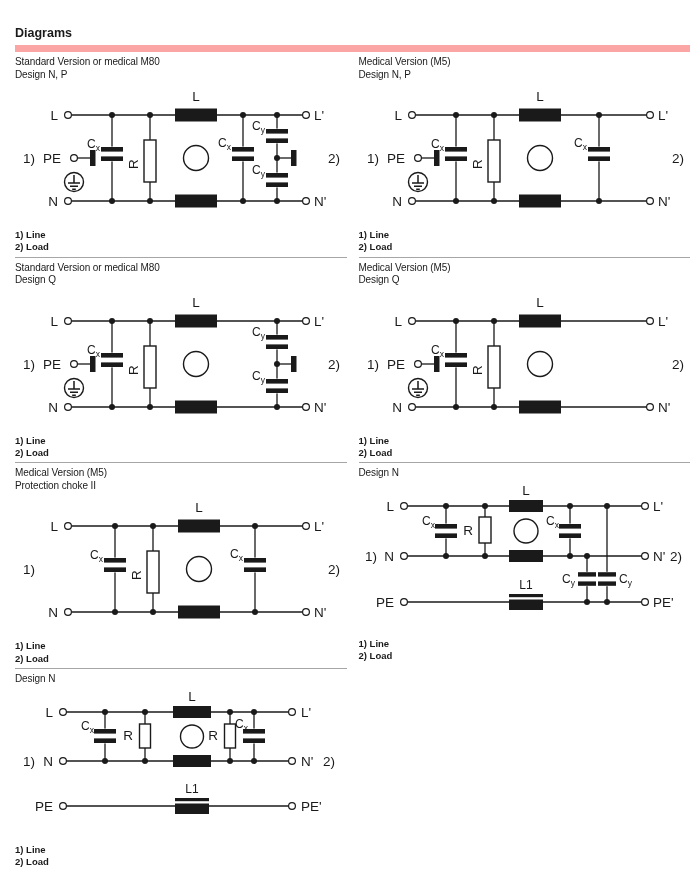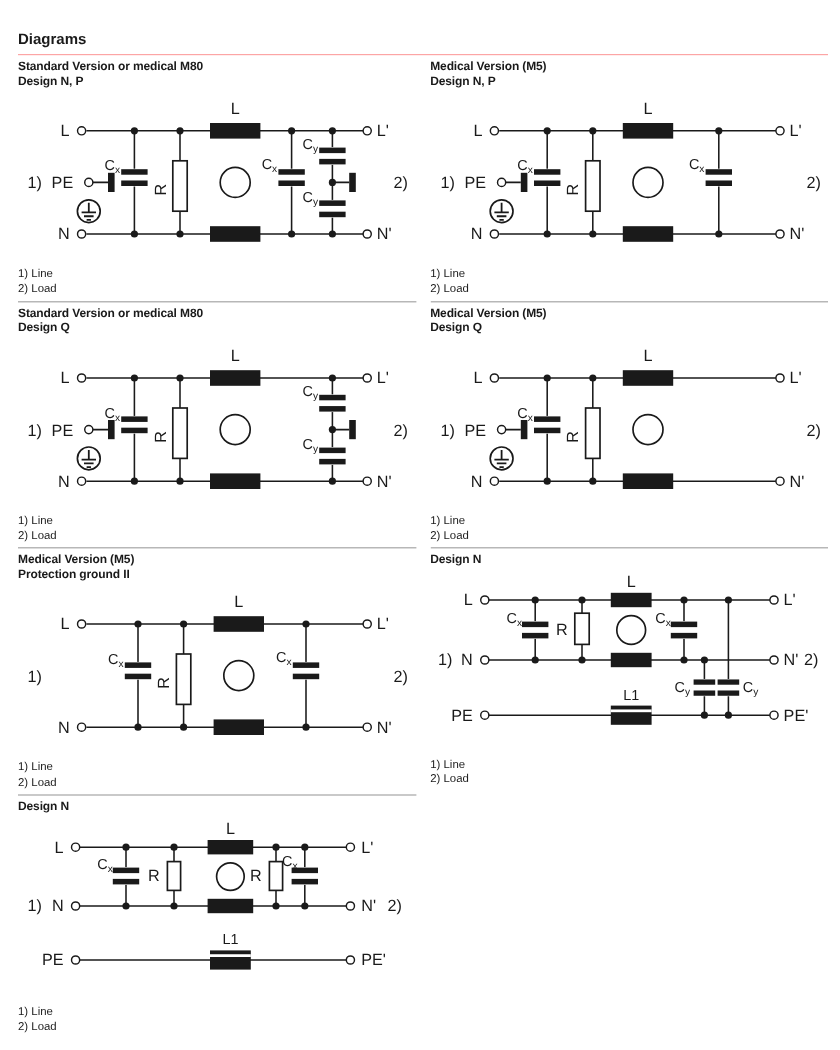--- a/index.html
+++ b/index.html
@@ -2,29 +2,29 @@
 <html style="--accent: #1e5fa9;"><head>
 <meta charset="utf-8">
 <style>
   html,body{margin:0;padding:0;background:#fff;}
   body{
     width:700px;height:875px;overflow:hidden;box-sizing:border-box;
     padding:8px 10px 0 15px;
     font-family:"Liberation Sans","DejaVu Sans",sans-serif;
     color:#1a1a1a;
   }
-  .hdr{border-bottom:1px solid #fca5a5;padding-bottom:5px;margin-bottom:0;}
+  .hdr{border-bottom:7px solid #fca5a5;padding-bottom:5px;margin-bottom:0;}
   .hdr h1{font-size:12.5px;font-weight:700;margin:0;letter-spacing:0;}
   .grid{display:grid;grid-template-columns:1fr 1fr;column-gap:12px;}
   .sec{padding:2px 0 3px 0;}
   .sec.ruled{border-top:1px solid #a6a6a6;}
   .stitle{margin:2px 0 4px 0;}
-  .stitle div{font-size:10px;font-weight:700;line-height:1.25;white-space:nowrap;letter-spacing:-0.1px;}
+  .stitle div{font-size:10px;font-weight:400;line-height:1.25;white-space:nowrap;letter-spacing:-0.1px;}
   .fnotes{margin-top:4px;}
-  .fnotes div{font-size:9.5px;font-weight:400;line-height:1.3;}
+  .fnotes div{font-size:9.5px;font-weight:700;line-height:1.3;}
   svg.circ{display:block;}
   .w{stroke:#1a1a1a;stroke-width:1.3;fill:none;}
   .blk{fill:#1a1a1a;stroke:none;}
   .wht{fill:#ffffff;stroke:none;}
   .term{fill:#ffffff;stroke:#1a1a1a;stroke-width:1.2;}
   .res{fill:#ffffff;stroke:#1a1a1a;stroke-width:1.4;}
   .ring{fill:none;stroke:#1a1a1a;stroke-width:1.4;}
   .gw{stroke:#1a1a1a;stroke-width:1.5;fill:none;}
   text{fill:#1a1a1a;}
   .lbl{font-size:13.5px;}
@@ -291,21 +291,21 @@
     </svg>
     <div class="fnotes">
       <div>1) Line</div>
       <div>2) Load</div>
     </div>
   </div>
 
   <div class="sec ruled">
     <div class="stitle">
       <div>Medical Version (M5)</div>
-      <div>Protection ground II</div>
+      <div>Protection choke II</div>
     </div>
     <svg class="circ" width="331" height="140" viewBox="0 0 331 140">
       <g>
         <line class="w" x1="57" y1="30" x2="288" y2="30"></line>
         <line class="w" x1="57" y1="116" x2="288" y2="116"></line>
         <line class="w" x1="100" y1="30" x2="100" y2="116"></line>
         <line class="w" x1="138" y1="30" x2="138" y2="116"></line>
         <line class="w" x1="240" y1="30" x2="240" y2="116"></line>
       </g>
       <g>

